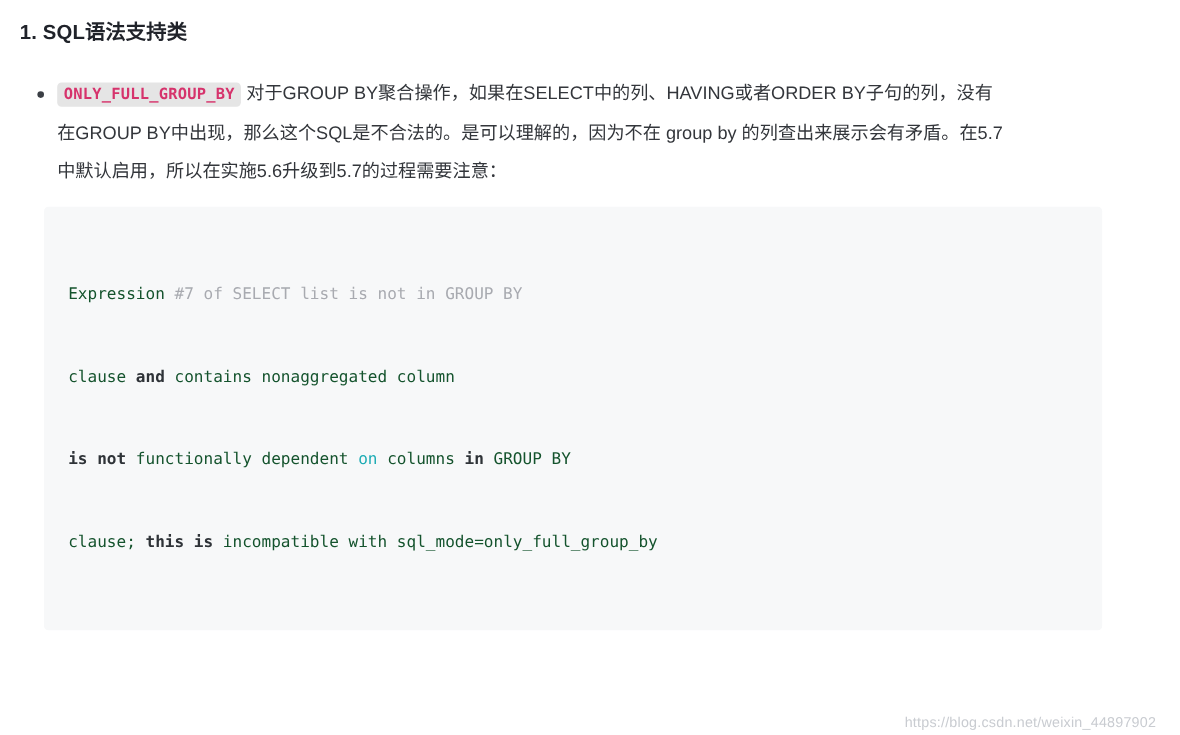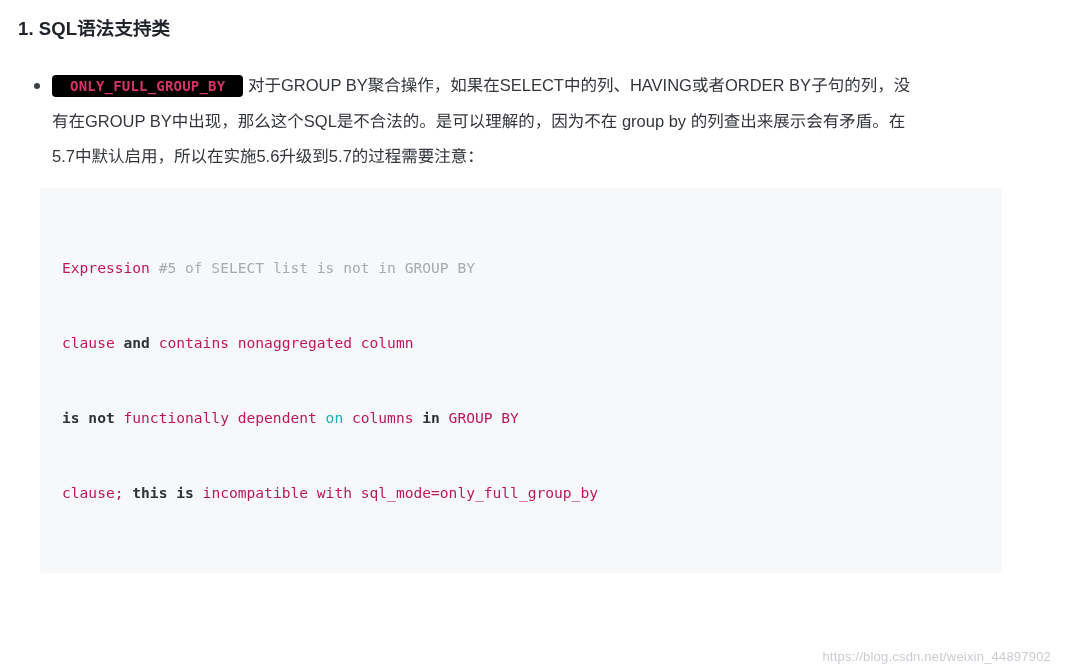--- a/index.html
+++ b/index.html
@@ -55,24 +55,24 @@
     top: 15px;
     width: 6px;
     height: 6px;
     border-radius: 50%;
     background: #3b3f45;
   }
 
   
   code.inline {
     font-family: "DejaVu Sans Mono", "Liberation Mono", monospace;
-    background: #000000;
+    background: #e5e5e5;
     color: #d6336c;
     font-size: 14px;
-    padding: 3px 18px;
+    padding: 3px 6px;
     border-radius: 4px;
     white-space: nowrap;
     letter-spacing: 0.2px;
   }
   code.inline.bold { font-weight: bold; }
 
   
   .codeblock {
     background: #f7f8f9;
     border-radius: 4px;
@@ -81,21 +81,21 @@
     width: 962px;
     box-sizing: border-box;
     font-family: "DejaVu Sans Mono", "Liberation Mono", monospace;
     font-size: 14.6px;
     line-height: 25px;
     color: #3b4045;
     white-space: pre-wrap;
     word-break: break-word;
   }
   .codeblock .ln { display: block; }
-  .tok-plain    { color: #be185d; }
+  .tok-plain    { color: #14532d; }
   .tok-dim      { color: #a8aab0; }
   .tok-kw       { color: #2f3338; font-weight: bold; }
   .tok-str      { color: #e0436b; }
   .tok-op       { color: #1eacb5; }
 
   
   .watermark {
     position: absolute;
     right: 22px;
     bottom: 4px;
@@ -114,21 +114,21 @@
   <h1 class="doc-title">1. SQL语法支持类</h1>
 
   <ul class="bullets">
 
     <li>
       <code class="inline bold">ONLY_FULL_GROUP_BY</code>
       <span>对于GROUP BY聚合操作，如果在SELECT中的列、HAVING或者ORDER BY子句的列，没有在GROUP BY中出现，那么这个SQL是不合法的。是可以理解的，因为不在 group by 的列查出来展示会有矛盾。在5.7中默认启用，所以在实施5.6升级到5.7的过程需要注意：</span>
     </li>
 
     <div class="codeblock">
-      <span class="ln"><span class="tok-plain">Expression </span><span class="tok-dim">#5 of SELECT list is not in GROUP BY</span></span>
+      <span class="ln"><span class="tok-plain">Expression </span><span class="tok-dim">#7 of SELECT list is not in GROUP BY</span></span>
       <span class="ln"><span class="tok-plain">clause </span><span class="tok-kw">and</span><span class="tok-plain"> contains nonaggregated column</span></span>
       <span class="ln"><span class="tok-kw">is not</span><span class="tok-plain"> functionally dependent </span><span class="tok-op">on</span><span class="tok-plain"> columns </span><span class="tok-kw">in</span><span class="tok-plain"> GROUP BY</span></span>
       <span class="ln"><span class="tok-plain">clause; </span><span class="tok-kw">this is</span><span class="tok-plain"> incompatible with sql_mode=only_full_group_by</span></span>
     </div>
 
   </ul>
 </div>
 
 <div class="watermark">https://blog.csdn.net/weixin_44897902</div>
 

